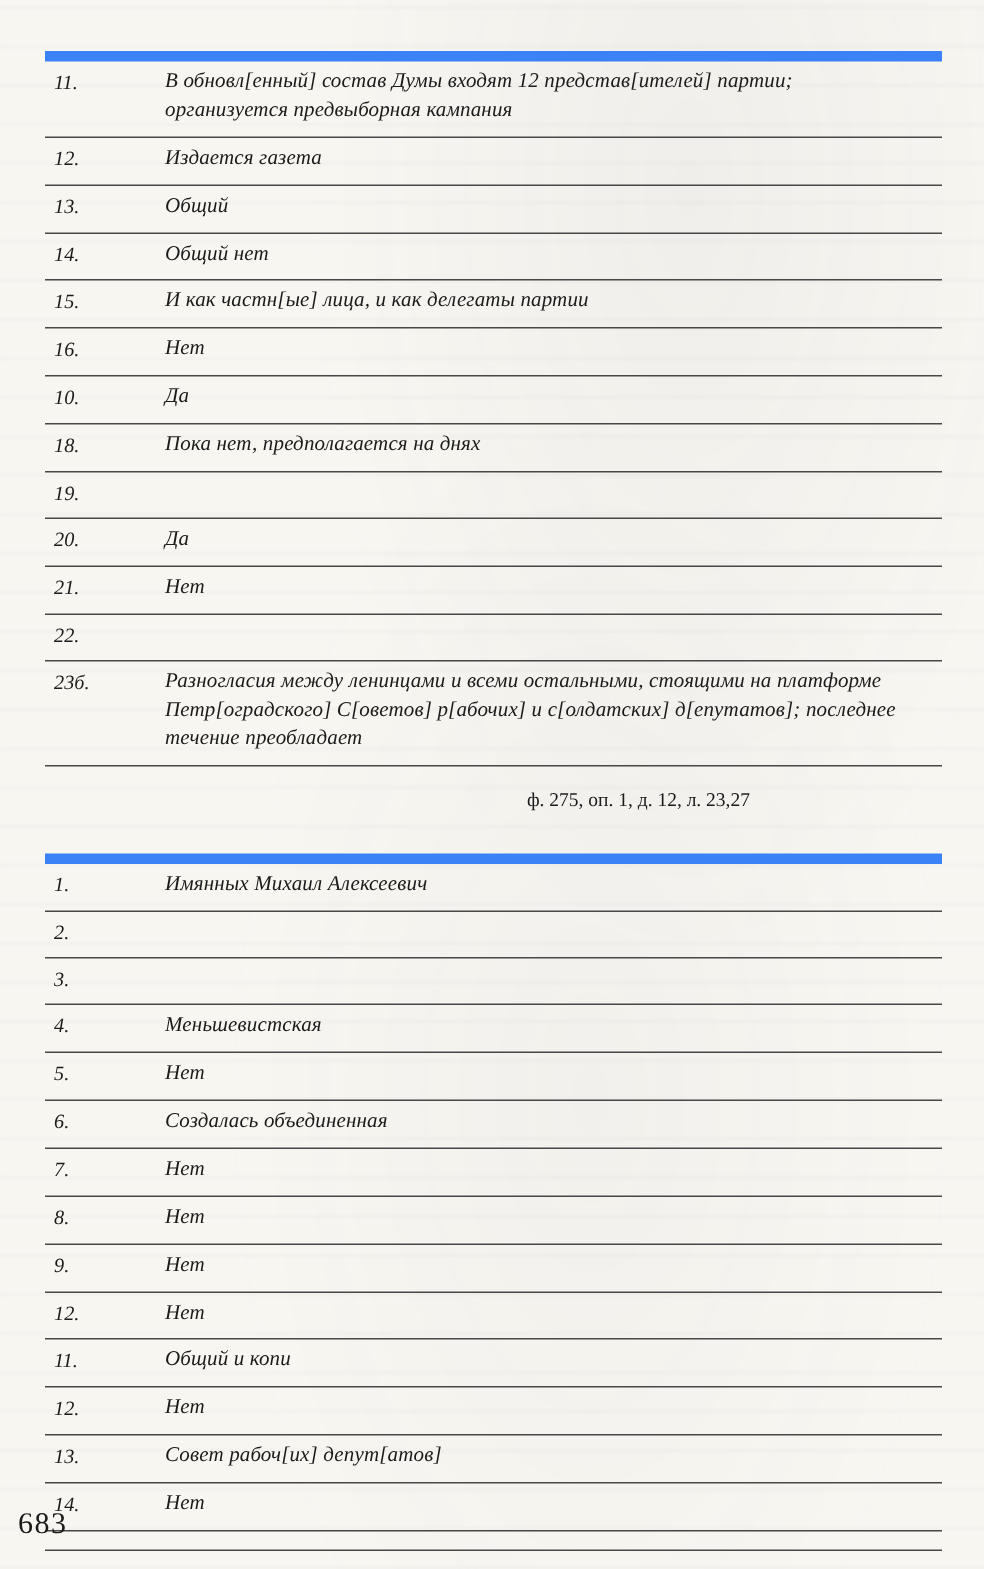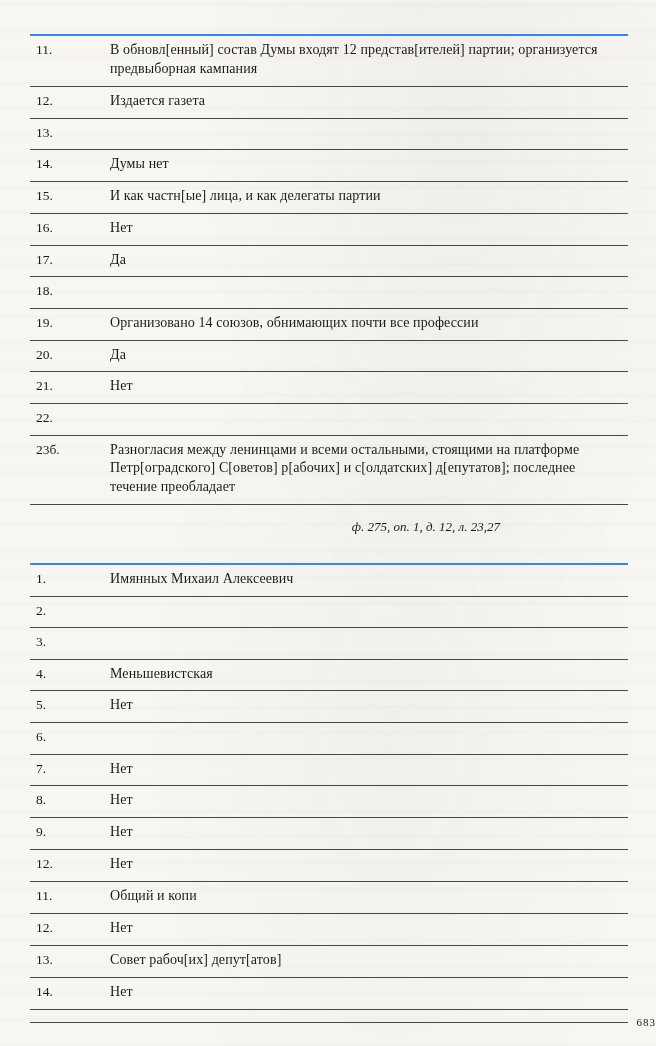--- a/index.html
+++ b/index.html
@@ -20,21 +20,22 @@
       radial-gradient(ellipse at 70% 12%, rgba(100,100,120,0.05), transparent 40%),
       radial-gradient(ellipse at 60% 70%, rgba(100,100,120,0.04), transparent 45%);
     filter:blur(1px);
   }
   .page{
     position:relative;
     padding:34px 28px 0 30px;
     box-sizing:border-box;
   }
   .qlist{
-    border-top:2px solid #3b82f6;
+    border-top:7px solid #3b82f6;
+    font-style:italic;
   }
   .qlist.second{
     margin-top:28px;
   }
   .row{
     display:flex;
     border-bottom:1px solid #474747;
     padding:5px 0 7px 0;
   }
   .num{
@@ -47,30 +48,29 @@
   }
   .txt{
     flex:1;
     padding-right:20px;
     font-size:14px;
     line-height:1.35;
     letter-spacing:0.1px;
   }
   .citation{
     text-align:right;
-    font-style:italic;
     font-size:13px;
     margin:14px 128px 0 0;
   }
   .page-number{
     position:absolute;
-    left:0;right:0;
+    left:12px;right:0;
     bottom:18px;
-    text-align:right;
-    font-size:11px;
+    text-align:left;
+    font-size:20px;
     letter-spacing:1px;
   }
 </style>
 </head>
 <body>
 
 <div class="bleed"></div>
 
 <div class="page">
 
@@ -78,43 +78,44 @@
     <div class="row">
       <div class="num">11.</div>
       <div class="txt">В обновл[енный] состав Думы входят 12 представ[ителей] партии; организуется предвыборная кампания</div>
     </div>
     <div class="row">
       <div class="num">12.</div>
       <div class="txt">Издается газета</div>
     </div>
     <div class="row">
       <div class="num">13.</div>
+      <div class="txt">Общий</div>
     </div>
     <div class="row">
       <div class="num">14.</div>
-      <div class="txt">Думы нет</div>
+      <div class="txt">Общий нет</div>
     </div>
     <div class="row">
       <div class="num">15.</div>
       <div class="txt">И как частн[ые] лица, и как делегаты партии</div>
     </div>
     <div class="row">
       <div class="num">16.</div>
       <div class="txt">Нет</div>
     </div>
     <div class="row">
-      <div class="num">17.</div>
+      <div class="num">10.</div>
       <div class="txt">Да</div>
     </div>
     <div class="row">
       <div class="num">18.</div>
+      <div class="txt">Пока нет, предполагается на днях</div>
     </div>
     <div class="row">
       <div class="num">19.</div>
-      <div class="txt">Организовано 14 союзов, обнимающих почти все профессии</div>
     </div>
     <div class="row">
       <div class="num">20.</div>
       <div class="txt">Да</div>
     </div>
     <div class="row">
       <div class="num">21.</div>
       <div class="txt">Нет</div>
     </div>
     <div class="row">
@@ -142,20 +143,21 @@
     <div class="row">
       <div class="num">4.</div>
       <div class="txt">Меньшевистская</div>
     </div>
     <div class="row">
       <div class="num">5.</div>
       <div class="txt">Нет</div>
     </div>
     <div class="row">
       <div class="num">6.</div>
+      <div class="txt">Создалась объединенная</div>
     </div>
     <div class="row">
       <div class="num">7.</div>
       <div class="txt">Нет</div>
     </div>
     <div class="row">
       <div class="num">8.</div>
       <div class="txt">Нет</div>
     </div>
     <div class="row">

